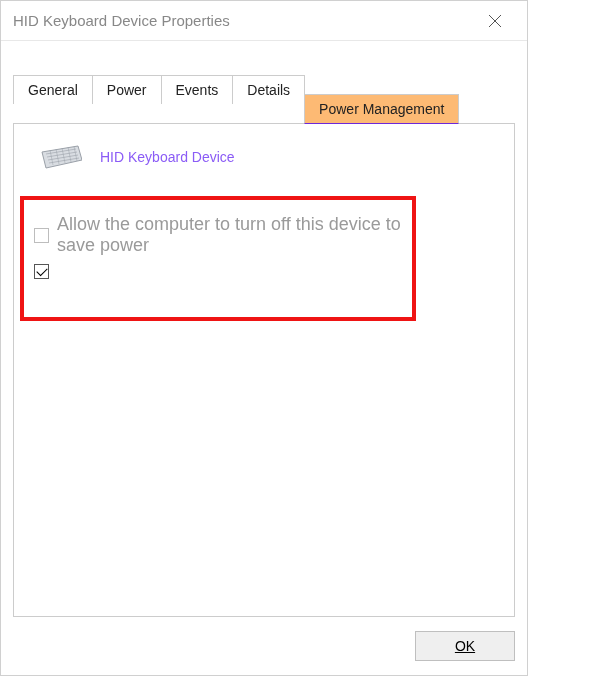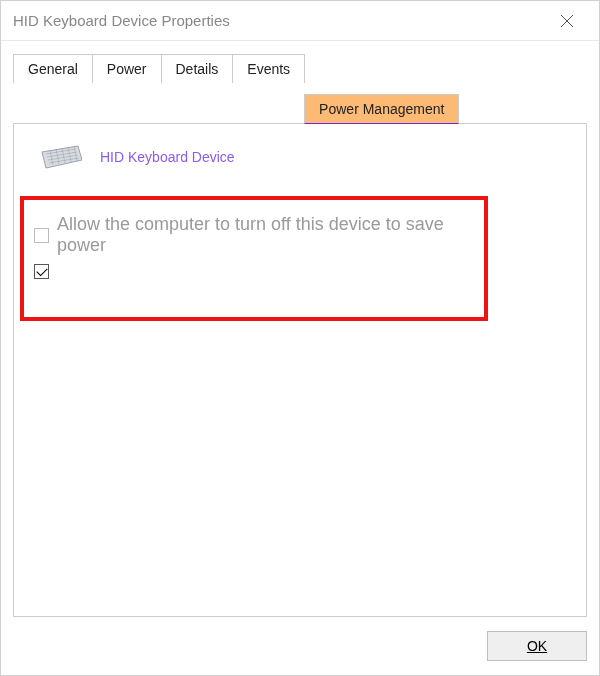--- a/index.html
+++ b/index.html
@@ -10,21 +10,21 @@
     body {
       font-family: "Segoe UI", Tahoma, sans-serif;
       font-size: 13px;
       background: #fff;
       width: 600px;
       height: 676px;
       position: relative;
       color: #000;
     }
     .window {
-      width: 600px;
+      width: 528px;
       height: 676px;
       border: 1px solid #d0d0d0;
       background: #fff;
       display: flex;
       flex-direction: column;
     }
     .titlebar {
       height: 40px;
       display: flex;
       align-items: center;
@@ -52,21 +52,21 @@
       stroke-width: 1;
     }
     .dialog-body {
       flex: 1;
       padding: 12px 12px 0 12px;
       display: flex;
       flex-direction: column;
     }
     .tabstrip {
       display: flex;
-      align-items: flex-start;
+      align-items: center;
       position: relative;
       z-index: 2;
     }
     .tab {
       padding: 6px 14px 6px 14px;
       border: 1px solid #ccc;
       border-bottom: none;
       background: #fff;
       font-size: 14px;
       color: #222;
@@ -178,22 +178,22 @@
         <line x1="13" y1="1" x2="1" y2="13"></line>
       </svg>
     </div>
   </div>
 
   <div class="dialog-body">
 
     <div class="tabstrip">
       <div class="tab inactive">General</div>
       <div class="tab inactive">Power</div>
+      <div class="tab inactive">Events</div>
       <div class="tab inactive">Details</div>
-      <div class="tab inactive">Events</div>
       <div class="tab active">Power Management</div>
     </div>
 
     <div class="tabpanel">
 
       <div class="device-header">
         <span class="kb-icon">
           <svg width="44" height="26" viewBox="0 0 44 26">
             <polygon points="4,8 40,2 44,16 8,24" fill="#d9dde2" stroke="#9aa0a8" stroke-width="1"></polygon>
             <line x1="8" y1="10" x2="38" y2="5" stroke="#9aa0a8" stroke-width="0.6"></line>

